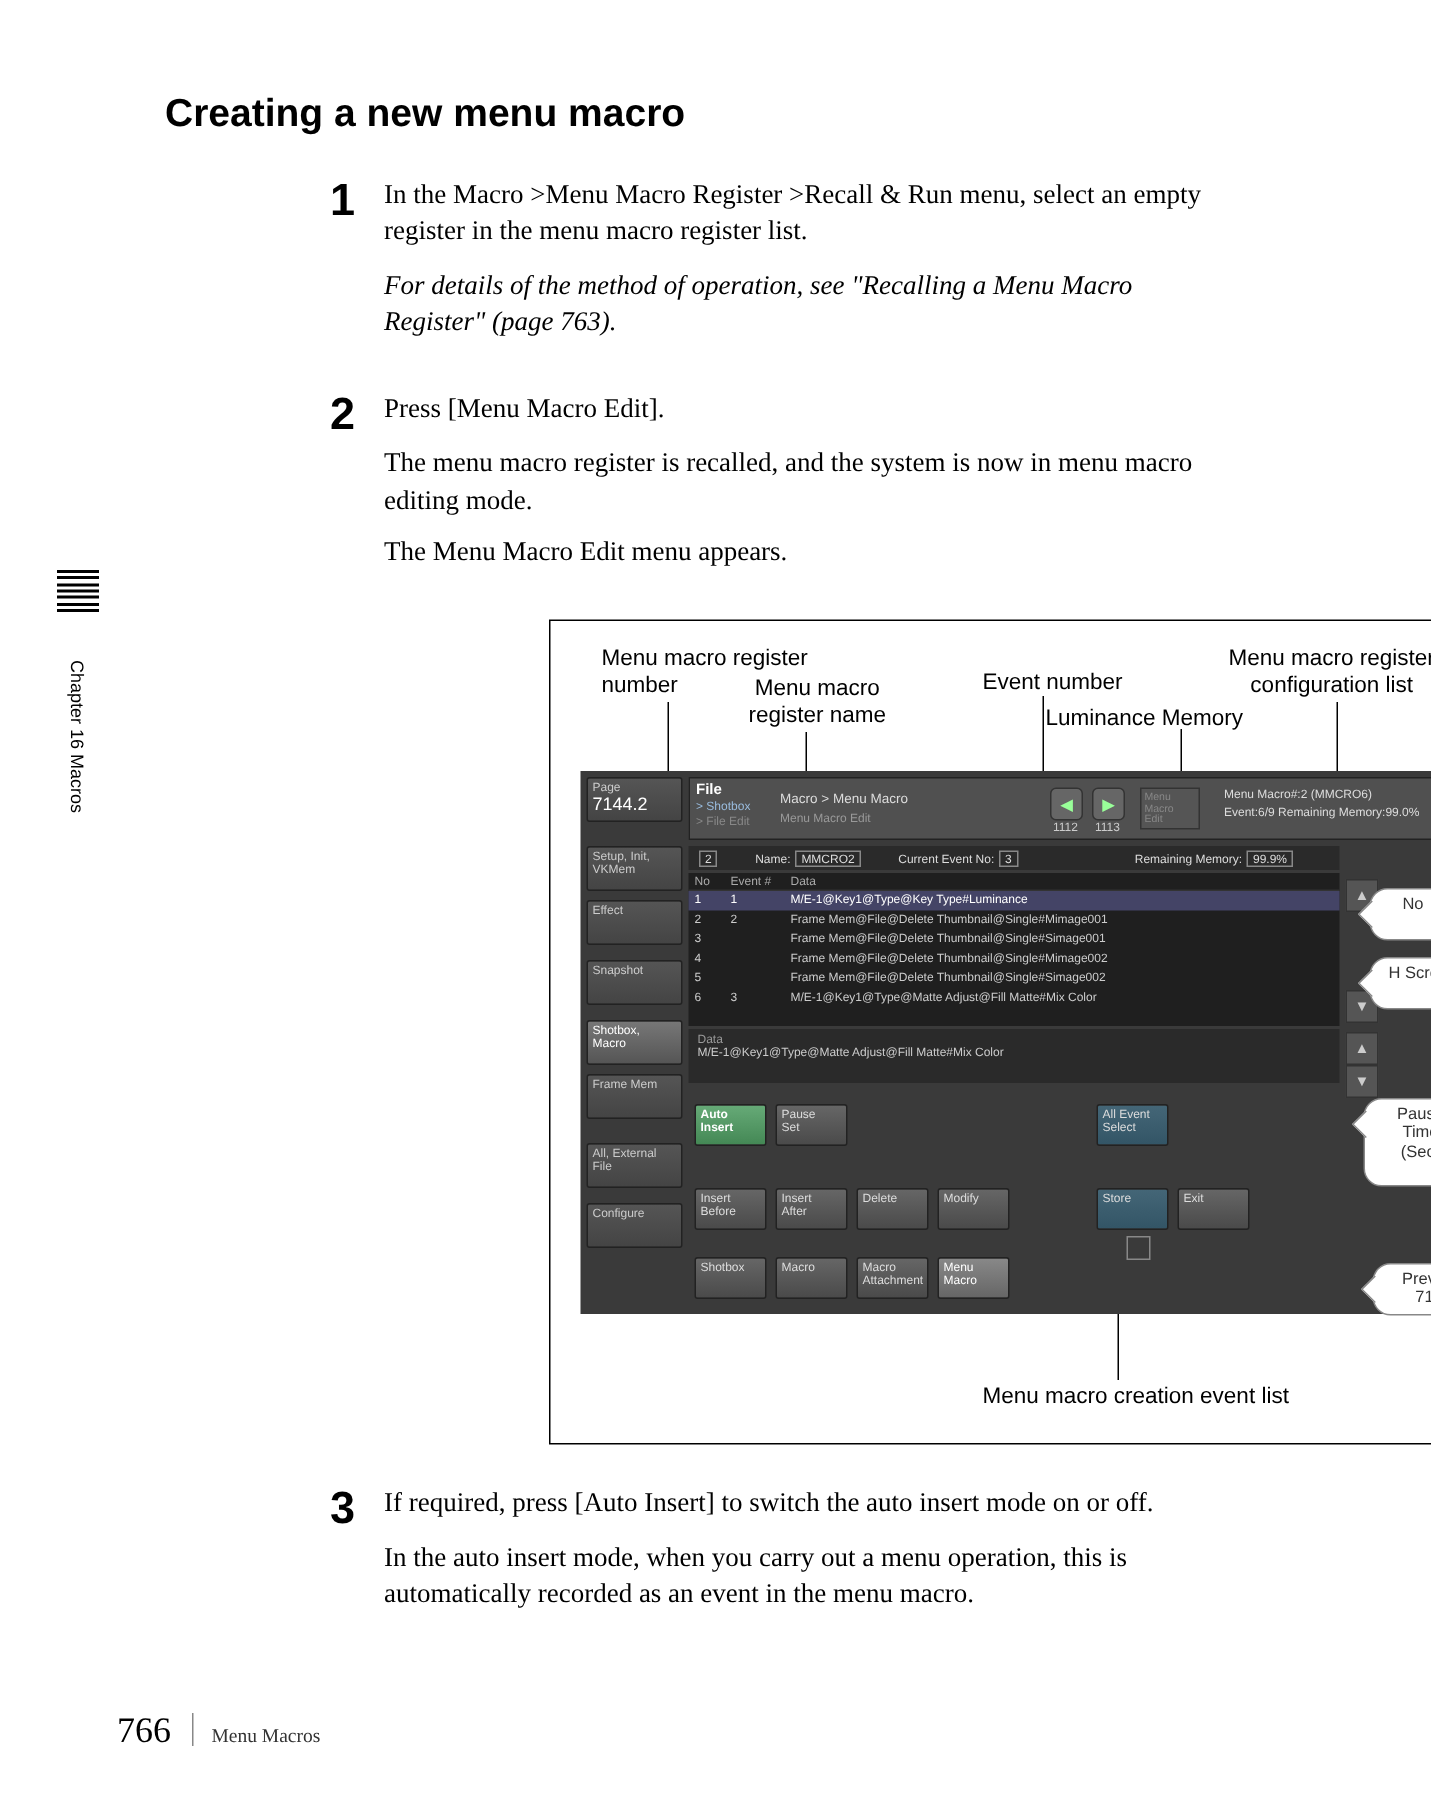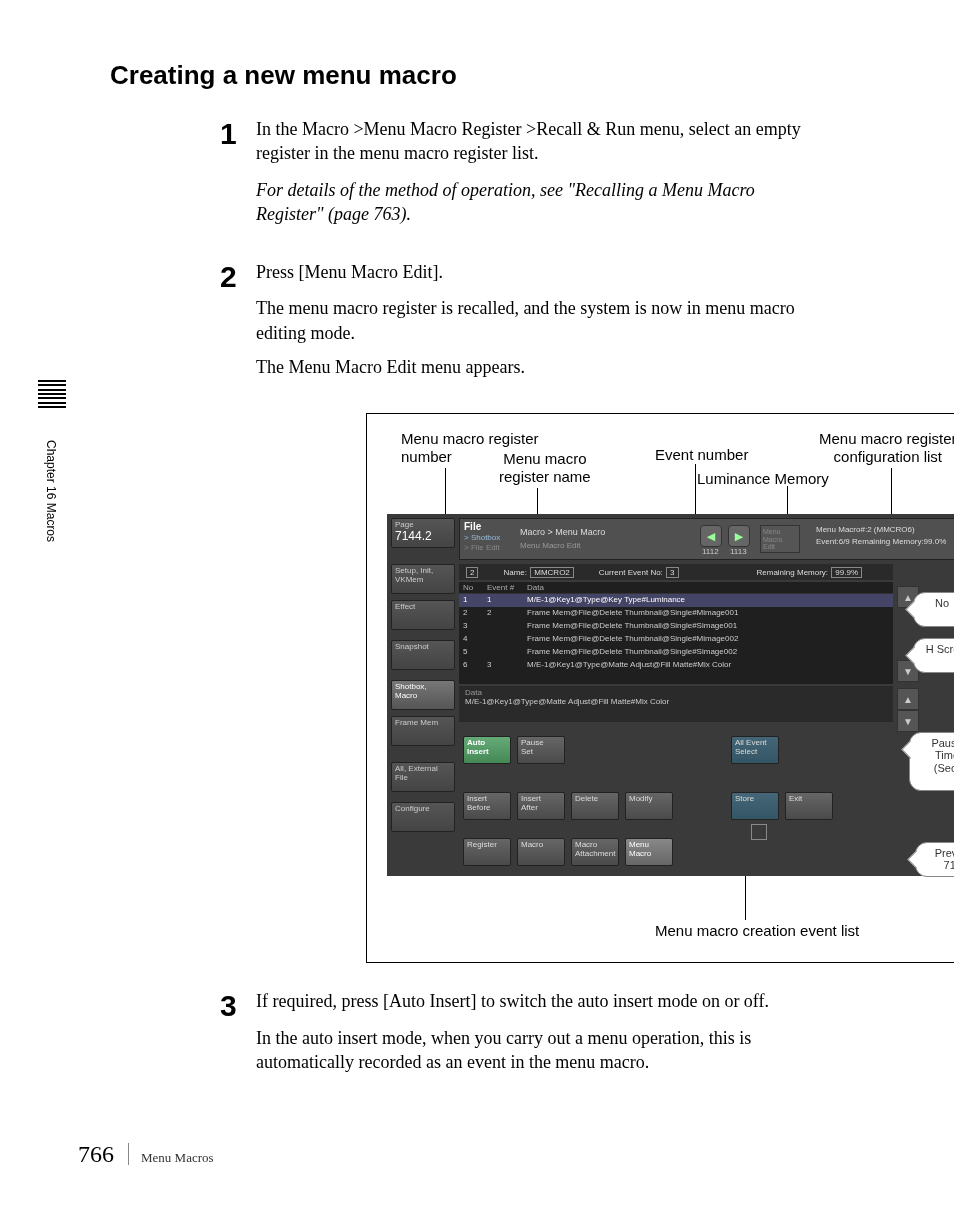--- a/index.html
+++ b/index.html
@@ -421,21 +421,21 @@
           <div class="btn">Delete</div>
           <div class="btn">Modify</div>
         </div>
         <div class="btnrow" style="left:344px; top:278px;">
           <div class="btn blue">Store</div>
           <div class="btn">Exit</div>
         </div>
         <div class="keypad" style="left:364px; top:310px;"></div>
 
         <div class="btnrow" style="left:76px; top:324px;">
-          <div class="btn">Register</div>
+          <div class="btn">Shotbox</div>
           <div class="btn">Macro</div>
           <div class="btn">Macro<br>Attachment</div>
           <div class="btn sel">Menu Macro</div>
         </div>
 
       </div>
 
       <div class="bubble" style="left:546px; top:178px; width:40px;">
         <div class="tail"></div>
         <div>No</div>

